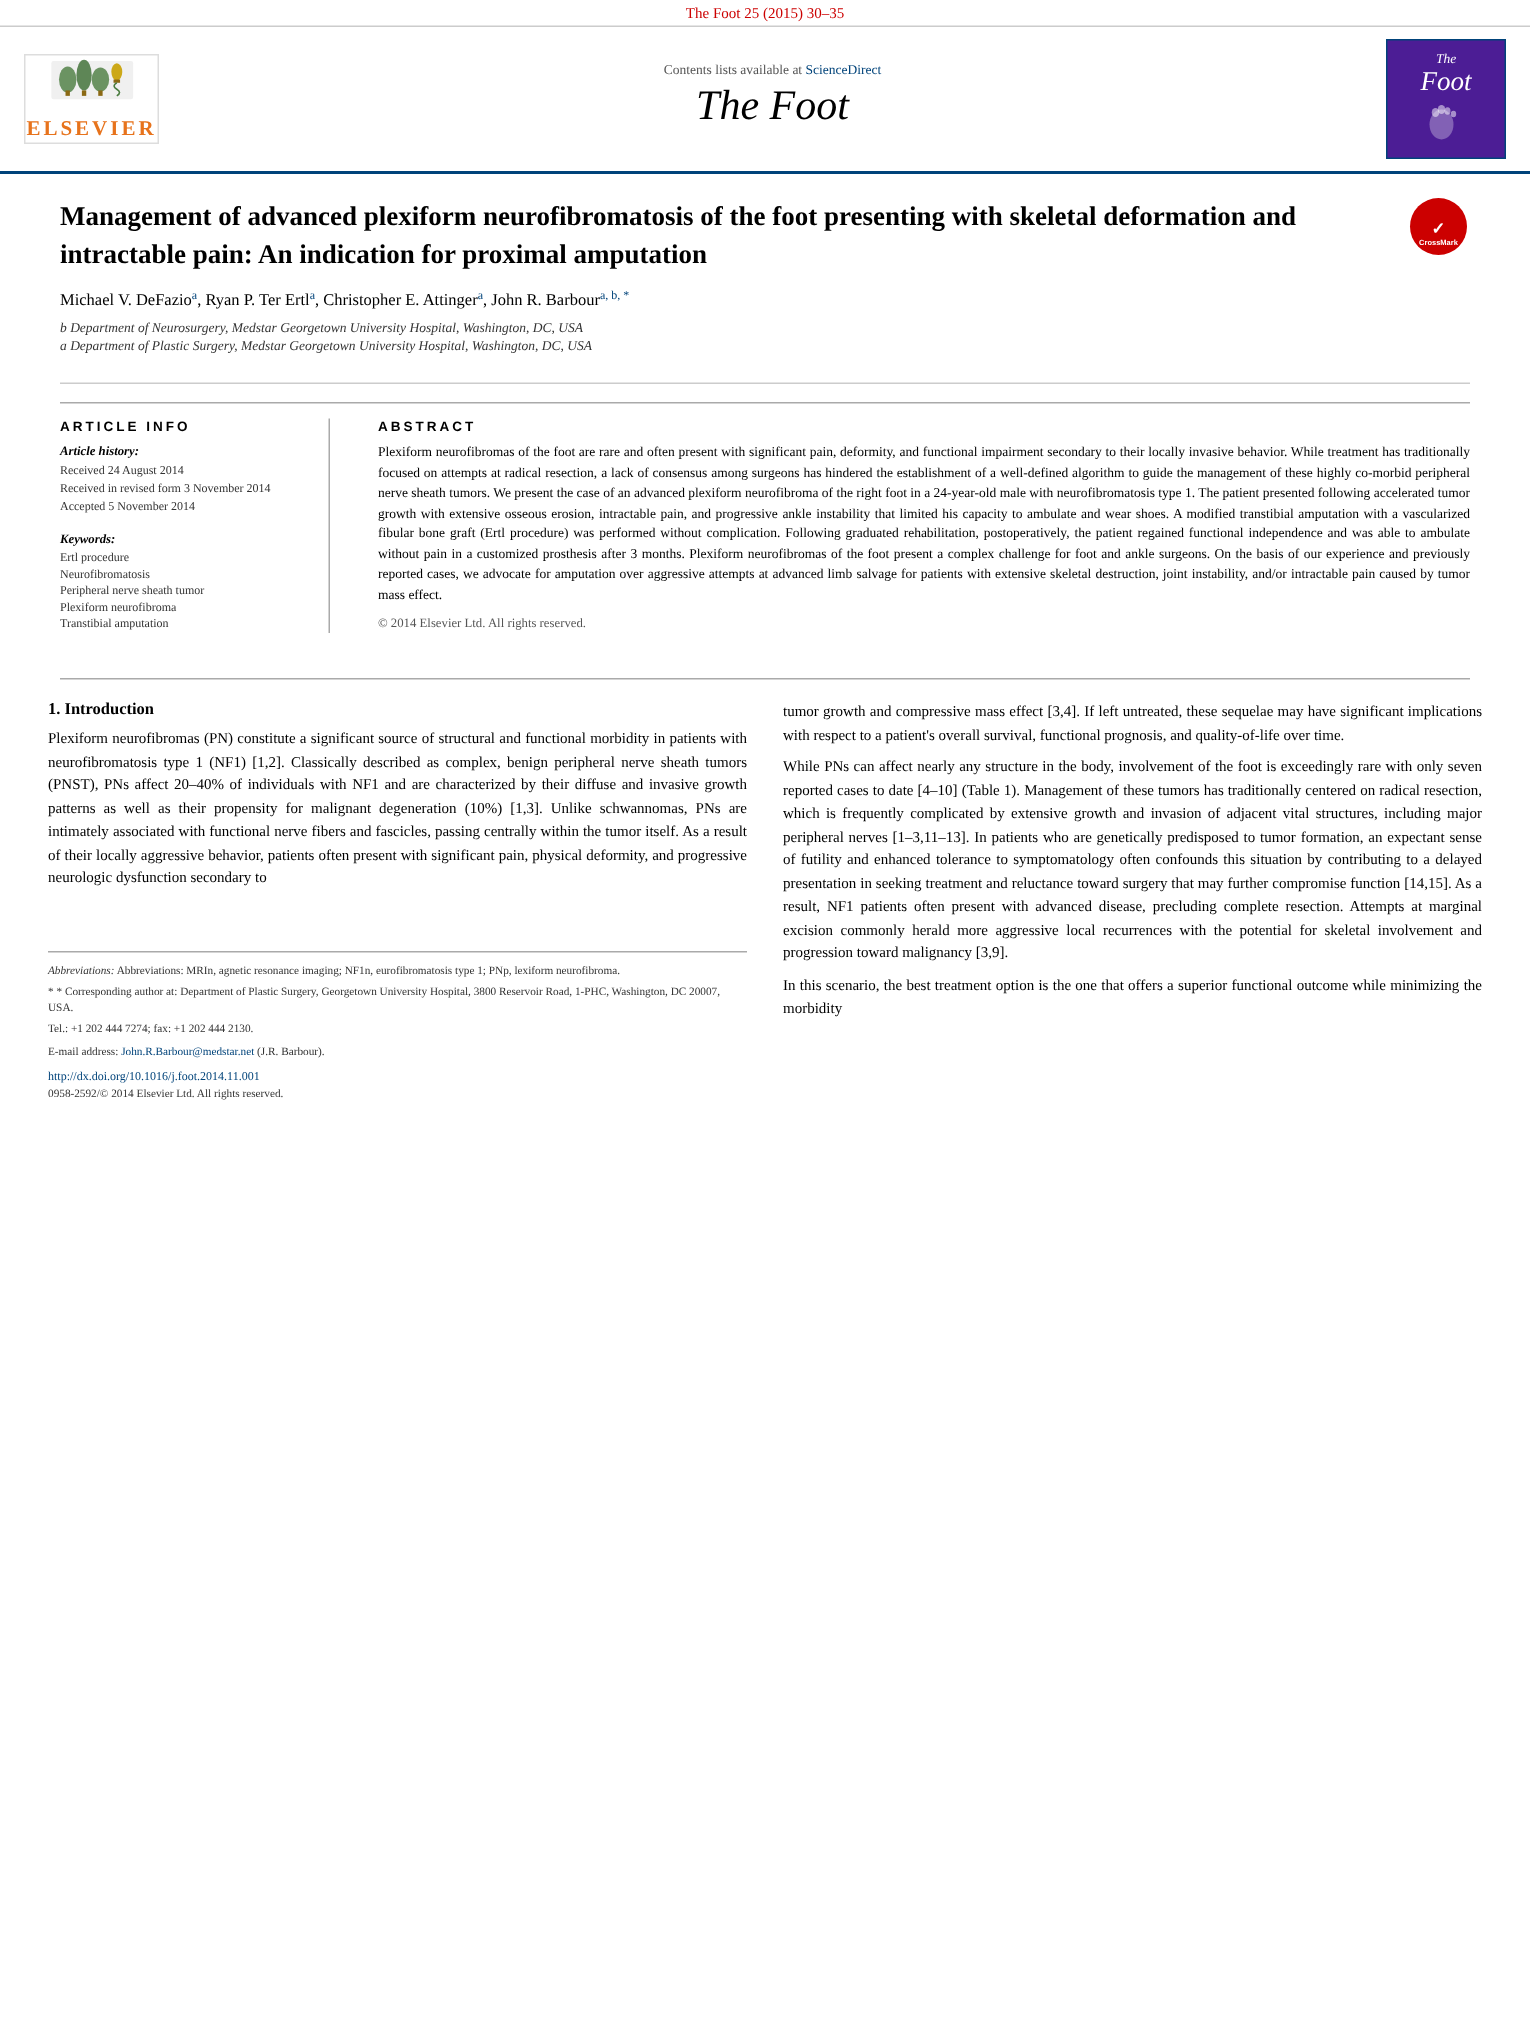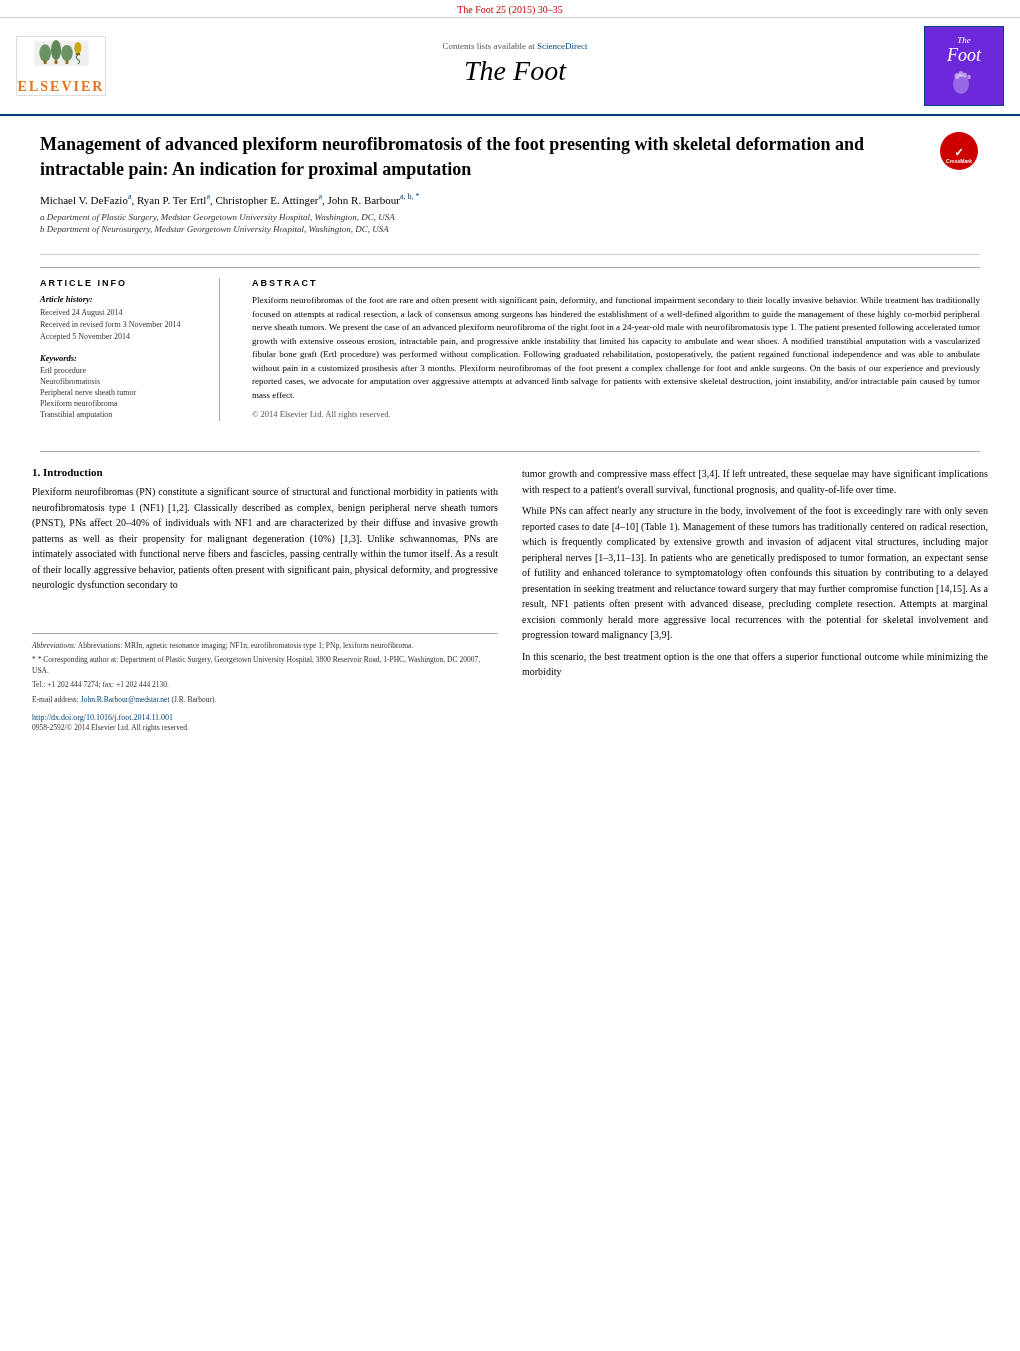--- a/index.html
+++ b/index.html
@@ -79,21 +79,21 @@
       text-decoration: none;
     }
     .foot-logo {
       width: 80px;
       height: 80px;
       flex-shrink: 0;
       border: 1px solid #00437a;
       display: flex;
       align-items: center;
       justify-content: center;
-      background: #6d28d9;
+      background: #4c1d95;
       color: #fff;
       font-size: 10px;
       font-style: italic;
     }
     .foot-logo-inner {
       text-align: center;
     }
     .foot-logo-inner .the {
       font-size: 9px;
       display: block;
@@ -340,22 +340,22 @@
     <div class="article-title-section">
       <div class="article-title-text">
         <div class="article-title-main">Management of advanced plexiform neurofibromatosis of the foot presenting with skeletal deformation and intractable pain: An indication for proximal amputation</div>
         <div class="authors-line">
           <span>Michael V. DeFazio</span><span class="author-sup">a</span>,
           <span>Ryan P. Ter Ertl</span><span class="author-sup">a</span>,
           <span>Christopher E. Attinger</span><span class="author-sup">a</span>,
           <span>John R. Barbour</span><span class="author-sup">a, b, *</span>
         </div>
         <div class="affiliations">
+          <div class="affiliation-line">b Department of Neurosurgery, Medstar Georgetown University Hospital, Washington, DC, USA</div>
           <div class="affiliation-line">a Department of Plastic Surgery, Medstar Georgetown University Hospital, Washington, DC, USA</div>
-          <div class="affiliation-line">b Department of Neurosurgery, Medstar Georgetown University Hospital, Washington, DC, USA</div>
         </div>
       </div>
       <div class="crossmark-badge">
         <div class="crossmark-circle">
           <svg width="36" height="36" viewBox="0 0 36 36">
             <circle cx="18" cy="18" r="17" fill="#c00"></circle>
             <text x="18" y="23" text-anchor="middle" fill="white" font-size="11" font-family="Arial" font-weight="bold">✓</text>
             <text x="18" y="30" text-anchor="middle" fill="white" font-size="5" font-family="Arial">CrossMark</text>
           </svg>
         </div>

